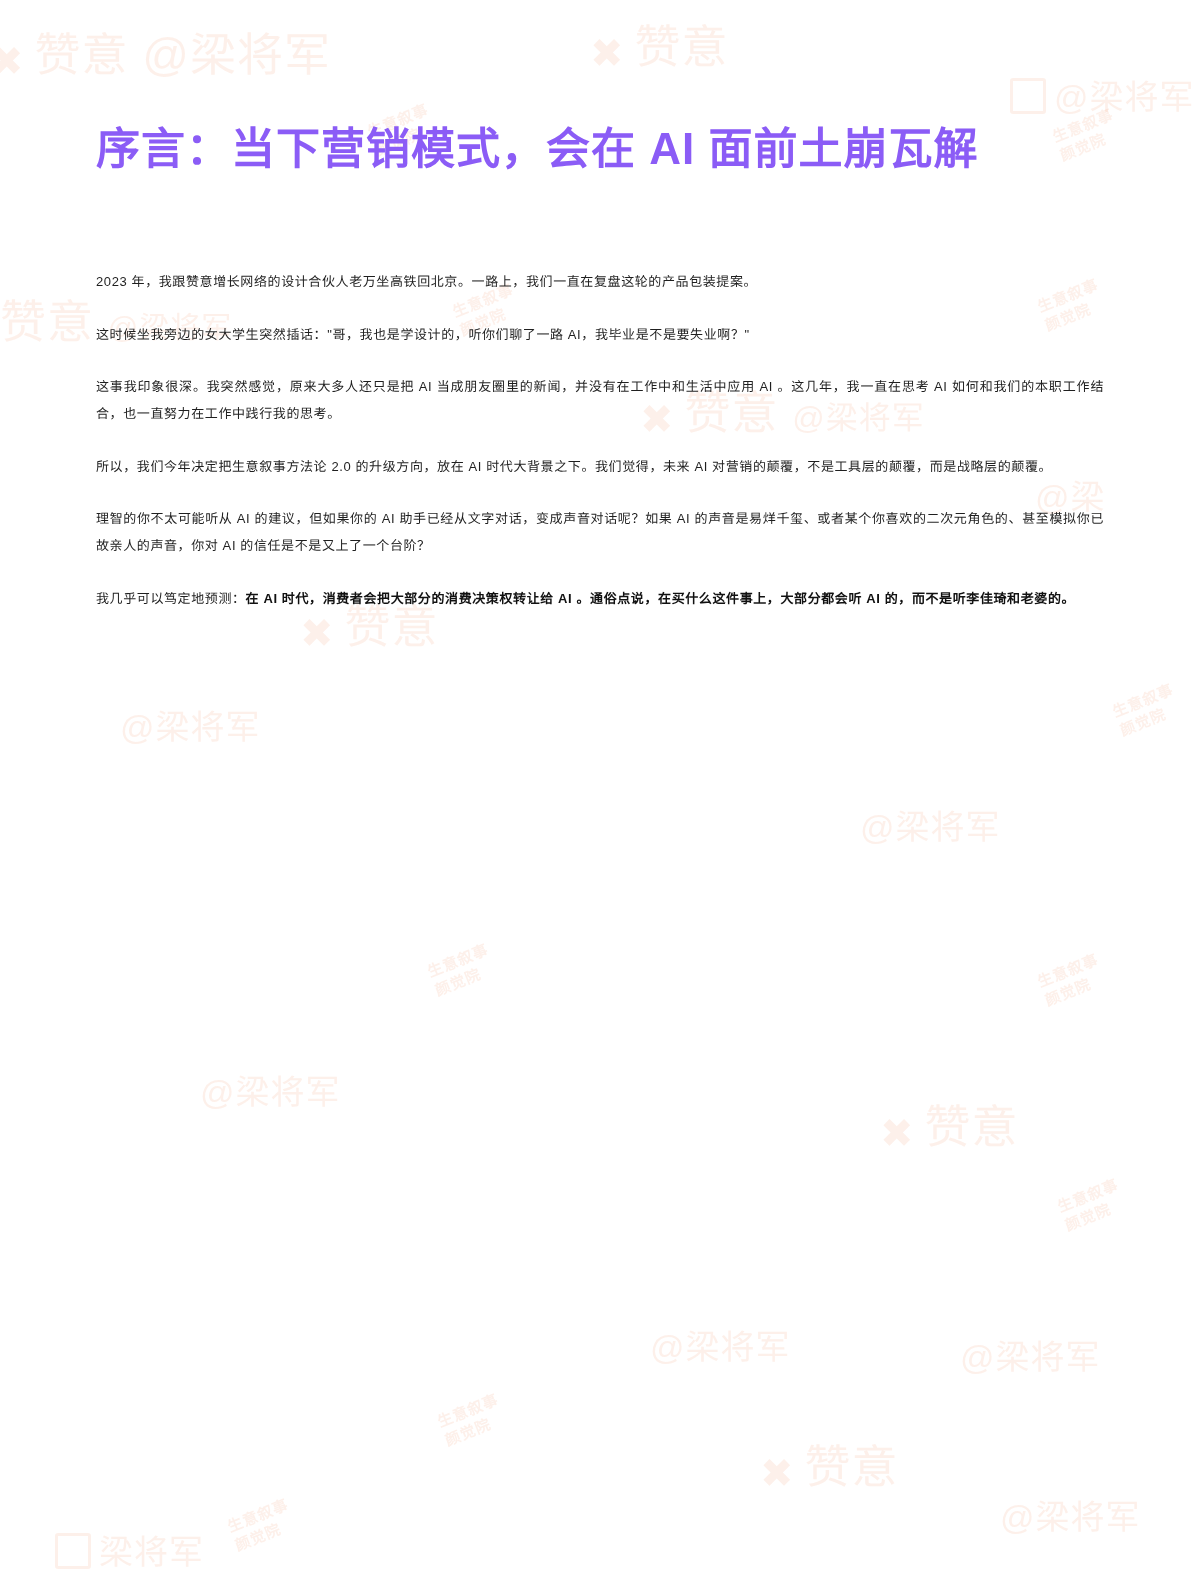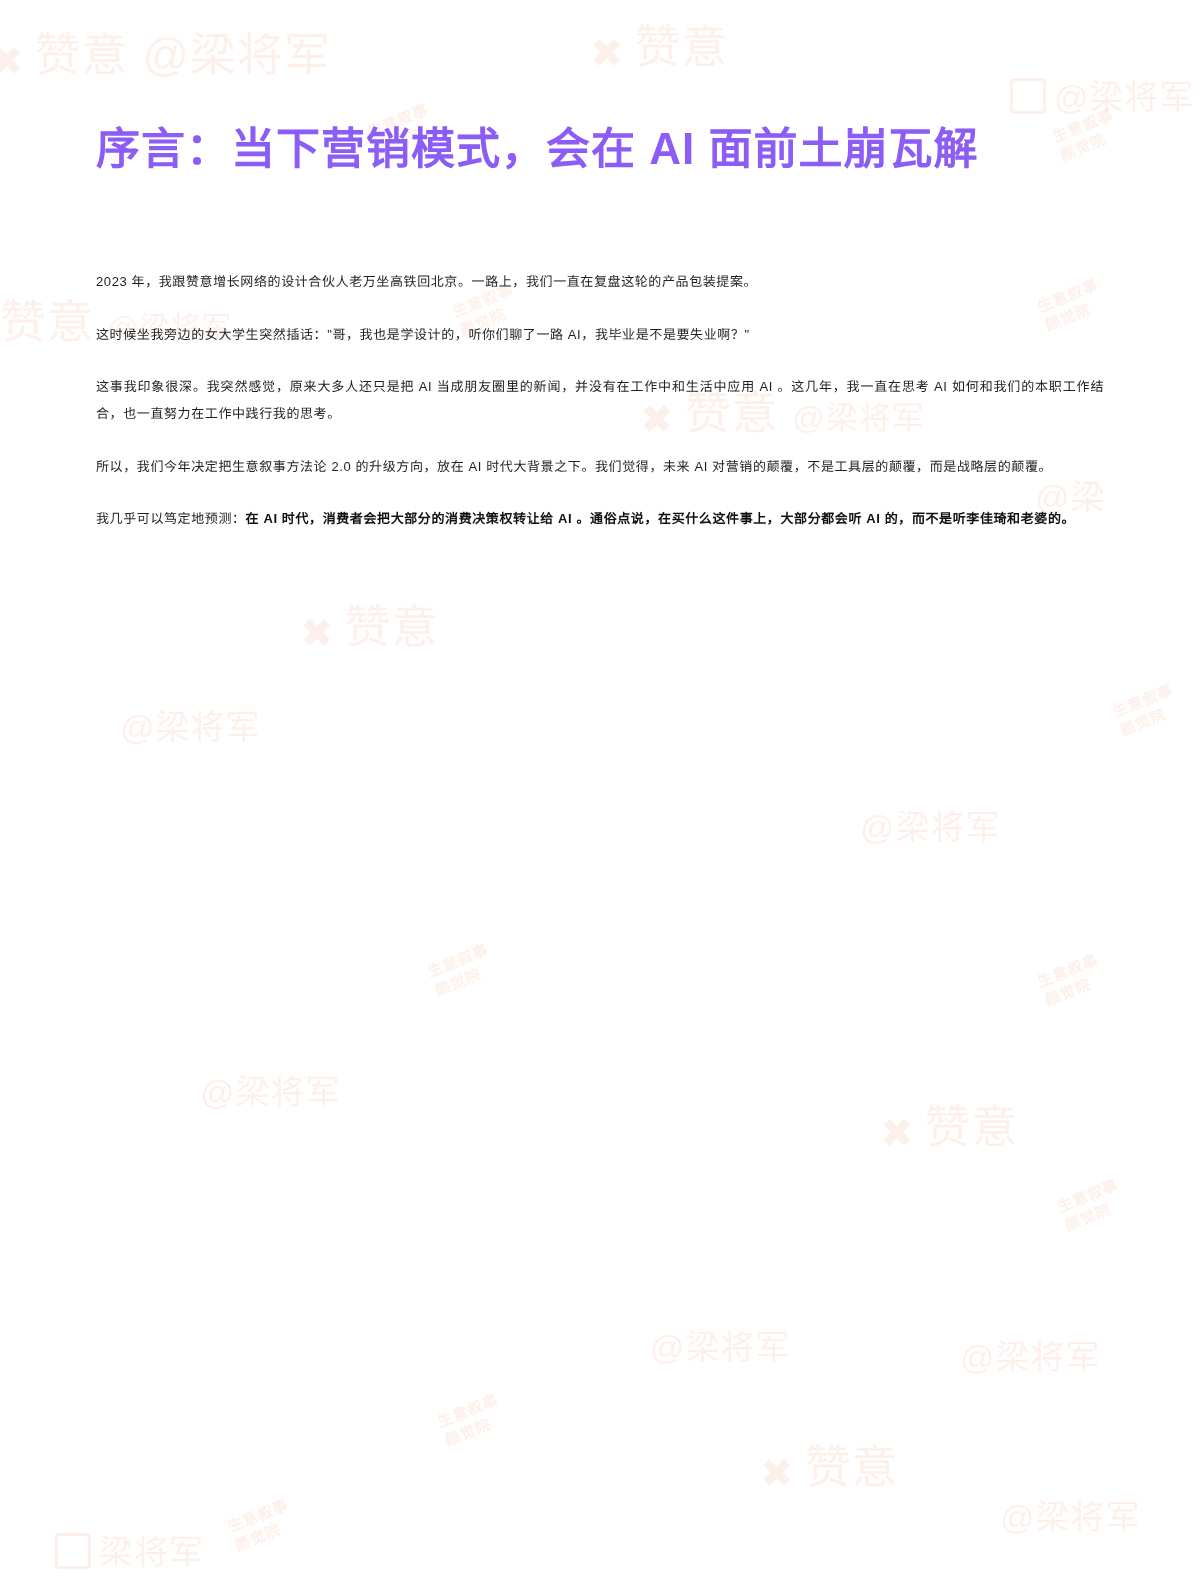--- a/index.html
+++ b/index.html
@@ -150,15 +150,16 @@
 </div>
 
 <div id="document">
 
   <h1 id="page-title" style="color: #8b5cf6;">序言：当下营销模式，会在 AI 面前土崩瓦解</h1>
 
   <p class="para">2023 年，我跟赞意增长网络的设计合伙人老万坐高铁回北京。一路上，我们一直在复盘这轮的产品包装提案。</p>
   <p class="para">这时候坐我旁边的女大学生突然插话："哥，我也是学设计的，听你们聊了一路 AI，我毕业是不是要失业啊？"</p>
   <p class="para">这事我印象很深。我突然感觉，原来大多人还只是把 AI 当成朋友圈里的新闻，并没有在工作中和生活中应用 AI 。这几年，我一直在思考 AI 如何和我们的本职工作结合，也一直努力在工作中践行我的思考。</p>
   <p class="para">所以，我们今年决定把生意叙事方法论 2.0 的升级方向，放在 AI 时代大背景之下。我们觉得，未来 AI 对营销的颠覆，不是工具层的颠覆，而是战略层的颠覆。</p>
+  <p class="para">理智的你不太可能听从 AI 的建议，但如果你的 AI 助手已经从文字对话，变成声音对话呢？如果 AI 的声音是易烊千玺、或者某个你喜欢的二次元角色的、甚至模拟你已故亲人的声音，你对 AI 的信任是不是又上了一个台阶？</p>
   <p class="para"><span>我几乎可以笃定地预测：</span><b>在 AI 时代，消费者会把大部分的消费决策权转让给 AI 。通俗点说，在买什么这件事上，大部分都会听 AI 的，而不是听李佳琦和老婆的。</b></p>
 
 </div>
 
 </body></html>

